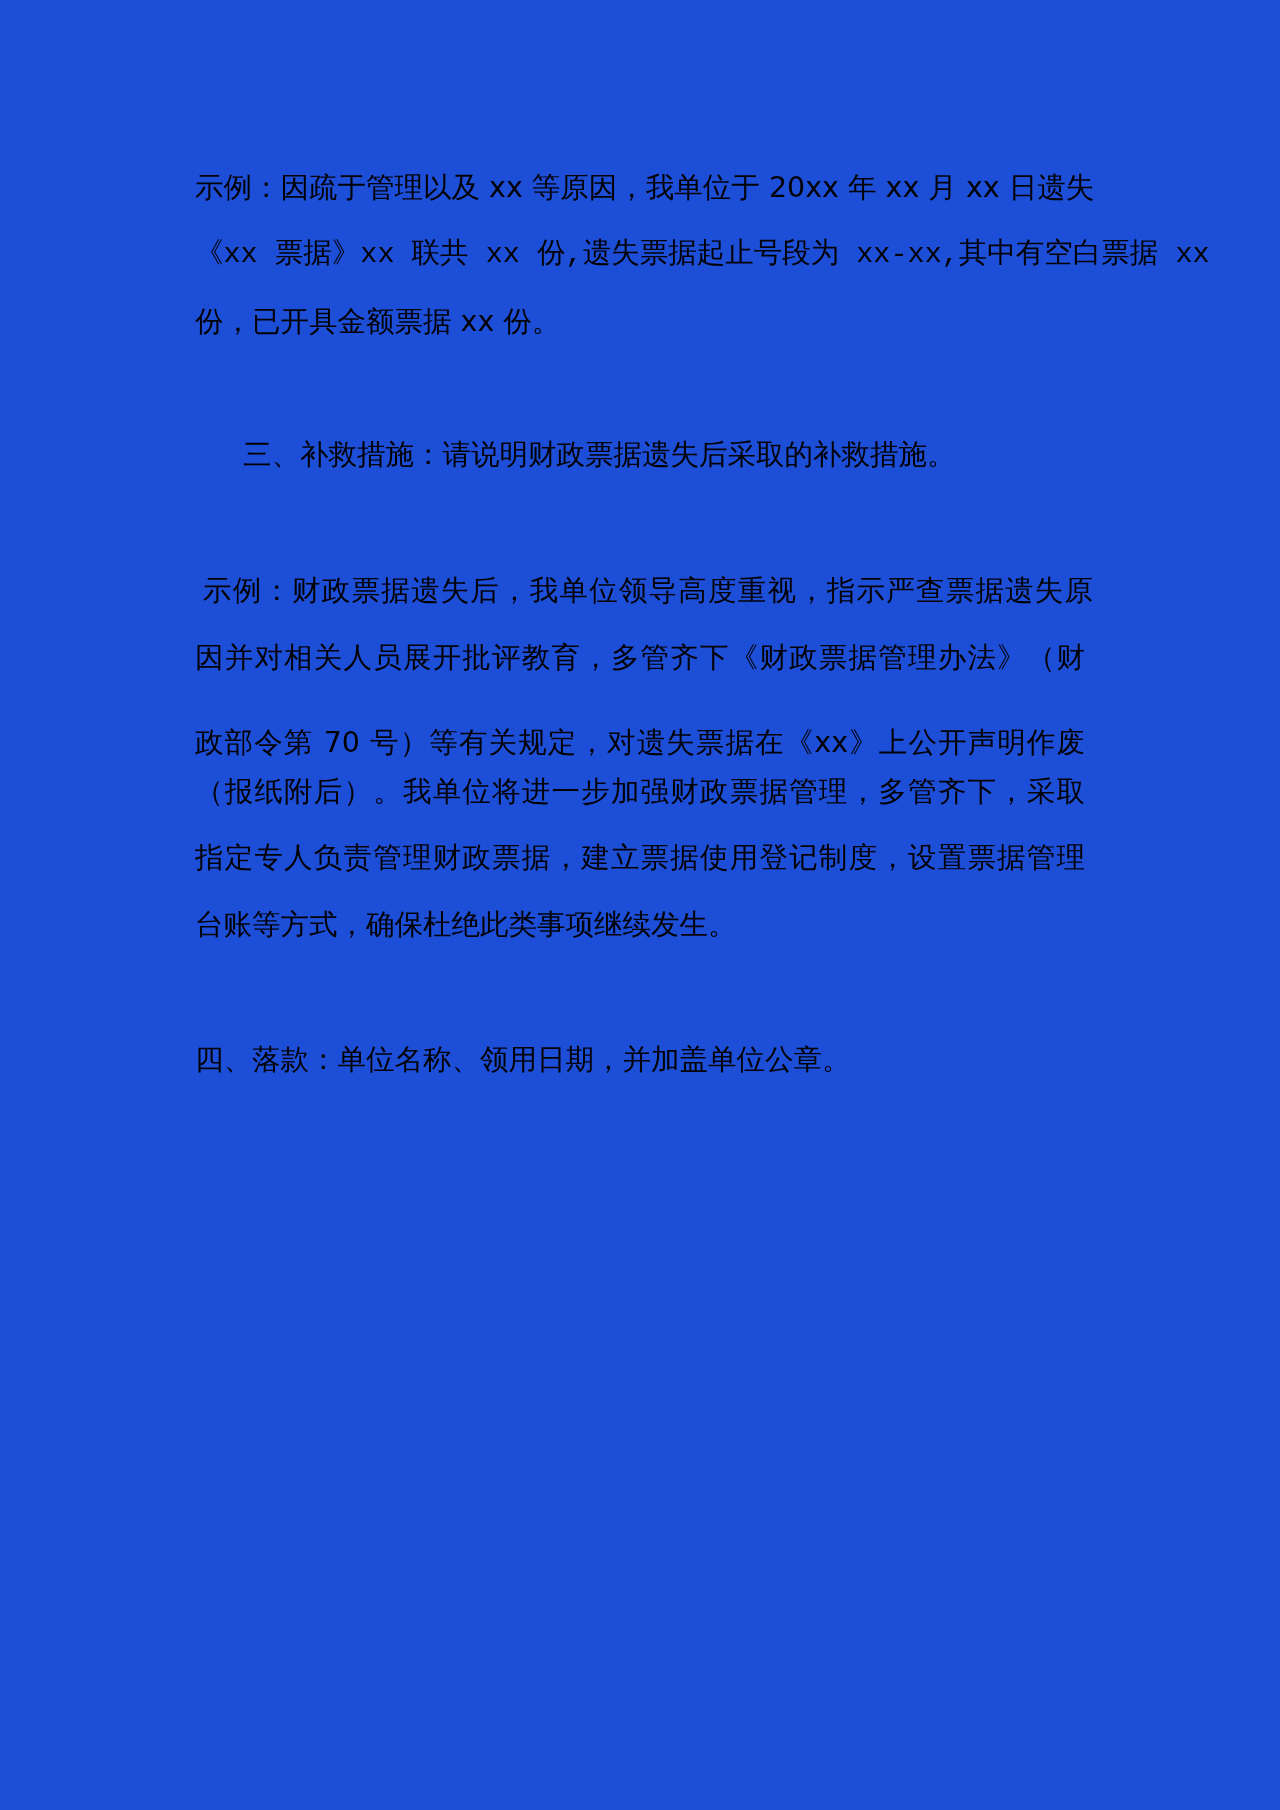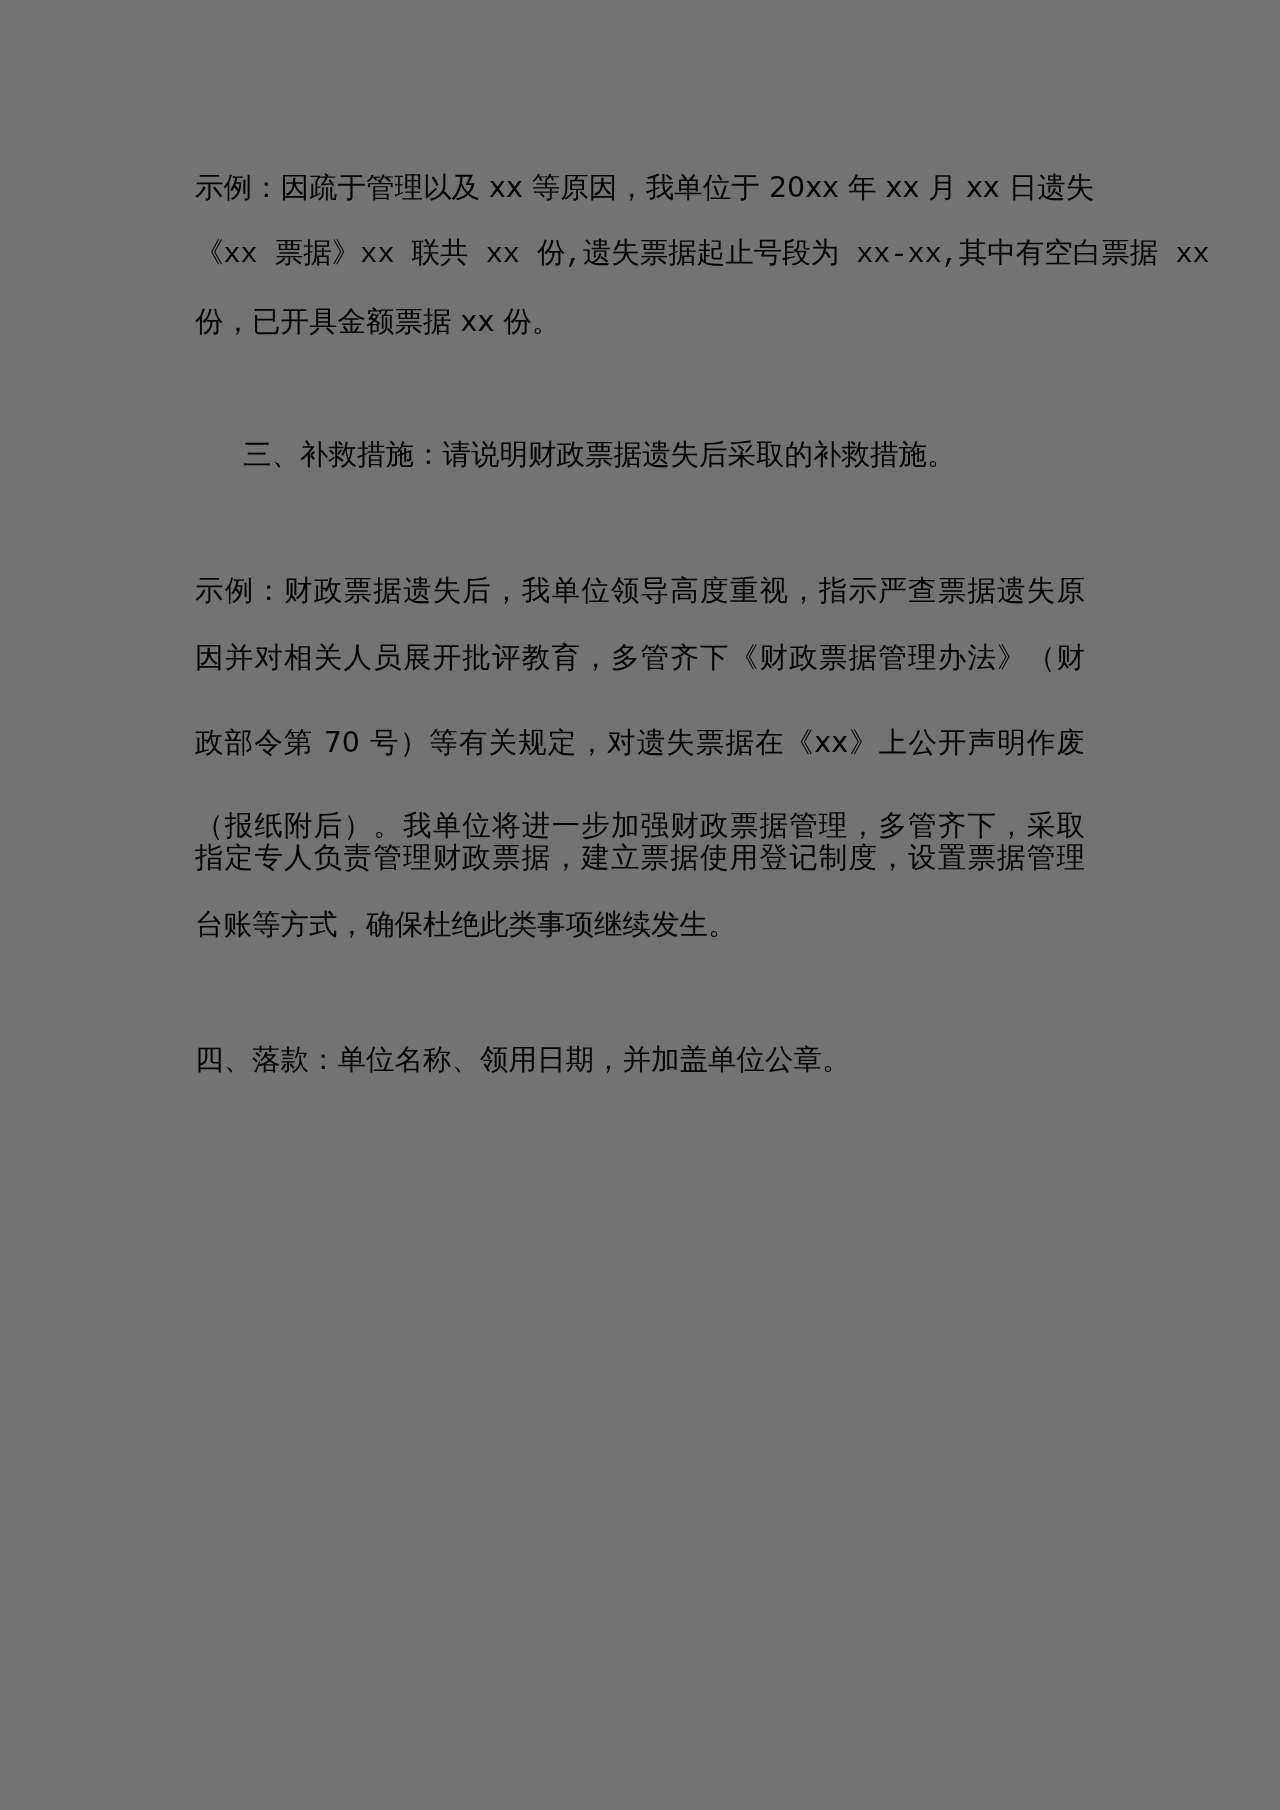--- a/index.html
+++ b/index.html
@@ -14,21 +14,21 @@
       overflow: hidden;
       font-family: "DejaVu Sans", "Liberation Sans", sans-serif;
       color: #000000;
     }
     .page {
       position: absolute;
       left: 0;
       top: 0;
       width: 1280px;
       height: 1810px;
-      background: #737373;
+      background: #1d4ed8;
     }
     .line {
       position: absolute;
       left: 195px;
       width: 890px;
       height: 36px;
       font-size: 28.5px;
       line-height: 36px;
       white-space: nowrap;
       letter-spacing: 0;
@@ -47,24 +47,24 @@
     <div class="line justify" style="top:170px;">示例：因疏于管理以及 xx 等原因，我单位于 20xx 年 xx 月 xx 日遗失</div>
     <div class="line justify" style="top:237px;font-family:Liberation Mono, monospace;">《xx 票据》xx 联共 xx 份,遗失票据起止号段为 xx-xx,其中有空白票据 xx</div>
     <div class="line" style="top:304px;">份，已开具金额票据 xx 份。</div>
   </div>
 
   <div>
     <div class="line" style="top:437px;margin-left:48px;">三、补救措施：请说明财政票据遗失后采取的补救措施。</div>
   </div>
 
   <div>
-    <div class="line justify" style="top:573px;">示例：财政票据遗失后，我单位领导高度重视，指示严查票据遗失原</div>
+    <div class="line justify" style="top:573px;margin-left:8px;">示例：财政票据遗失后，我单位领导高度重视，指示严查票据遗失原</div>
     <div class="line justify" style="top:640px;">因并对相关人员展开批评教育，多管齐下《财政票据管理办法》（财</div>
     <div class="line justify" style="top:725px;">政部令第 70 号）等有关规定，对遗失票据在《xx》上公开声明作废</div>
-    <div class="line justify" style="top:808px;">（报纸附后）。我单位将进一步加强财政票据管理，多管齐下，采取</div>
+    <div class="line justify" style="top:774px;">（报纸附后）。我单位将进一步加强财政票据管理，多管齐下，采取</div>
     <div class="line justify" style="top:840px;">指定专人负责管理财政票据，建立票据使用登记制度，设置票据管理</div>
     <div class="line" style="top:907px;">台账等方式，确保杜绝此类事项继续发生。</div>
   </div>
 
   <div>
     <div class="line" style="top:1042px;">四、落款：单位名称、领用日期，并加盖单位公章。</div>
   </div>
 
 </div>
 

